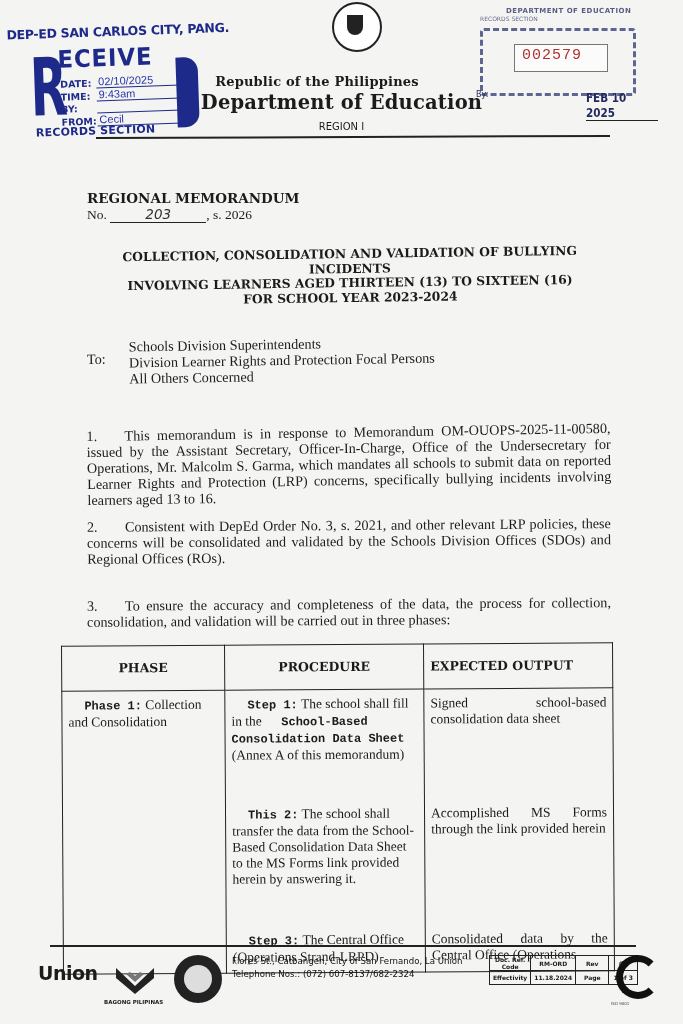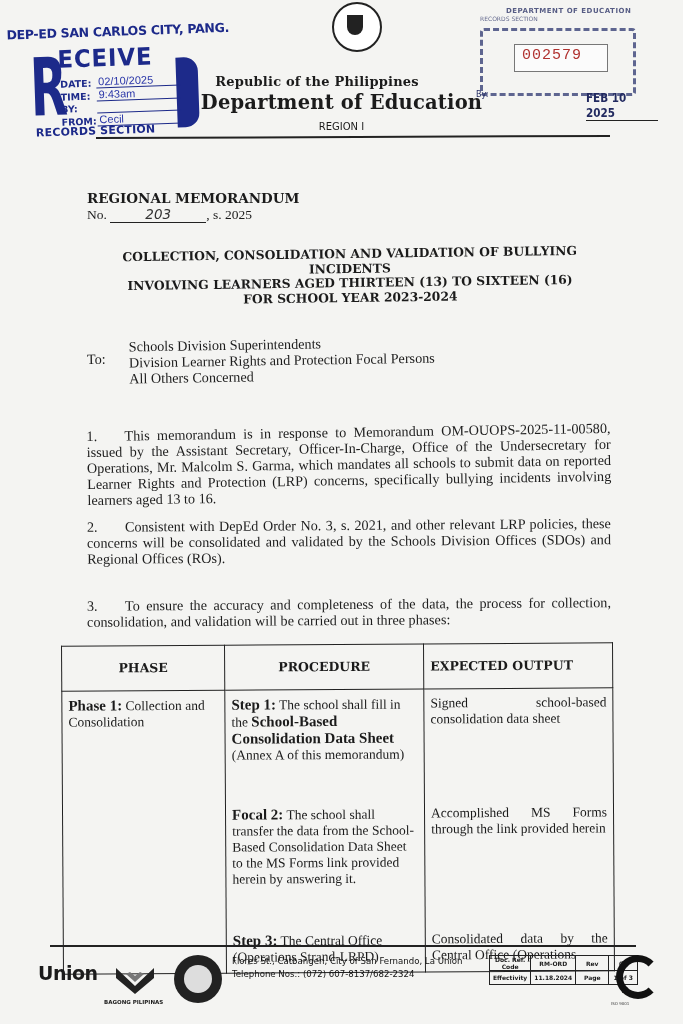--- a/index.html
+++ b/index.html
@@ -56,21 +56,21 @@
   
   .tbl { left:62px; top:644px; width:552px; border-collapse:collapse; font-family:"Liberation Serif", serif; font-size:13.5px; line-height:16px; transform:rotate(-0.35deg); }
   .tbl table { border-collapse:collapse; width:552px; }
   .tbl td, .tbl th { border:1.3px solid #222; vertical-align:top; padding:6px 6px; }
   .tbl th { height:32px; vertical-align:middle; font-family:"DejaVu Serif", serif; font-size:12.5px; font-weight:bold; text-align:center; }
   .tbl .c1 { width:150px; }
   .tbl .c2 { width:186px; }
   .tbl .c3 { text-align:justify; }
   .tbl .step { margin-bottom:12px; }
   .tbl .out { margin-bottom:12px; }
-  .tbl b { font-family:Liberation Serif, serif; font-size:15px; }
+  .tbl b { font-family:Liberation Mono, monospace; font-size:12px;margin-left:16px; }
   .tbl tr.body-row td { border-bottom:1.3px solid #222; }
 
   
   .frule { left:50px; top:945px; width:586px; height:2px; background:#222; }
   .logo-deped { left:38px; top:962px; font-family:"DejaVu Sans", sans-serif; font-weight:bold; font-size:19px; letter-spacing:-0.5px; }
   .logo-deped small { display:block; font-size:5px; font-weight:normal; text-align:center; color:#555; letter-spacing:0; }
   .logo-bp { left:114px; top:964px; width:42px; height:30px; }
   .logo-bp-lbl { left:104px; top:999px; font-family:"DejaVu Sans", sans-serif; font-size:5.5px; font-weight:bold; }
   .logo-seal { left:174px; top:955px; width:48px; height:48px; border-radius:50%; background:#222; }
   .logo-seal::after { content:""; position:absolute; left:10px; top:10px; width:28px; height:28px; border-radius:50%; background:#ddd; }
@@ -121,21 +121,21 @@
 
 <div class="abs seal"></div>
 <div class="abs republic">Republic of the Philippines</div>
 <div class="abs deped">Department of Education</div>
 <div class="abs region">REGION I</div>
 <div class="abs hrule"></div>
 
 <div class="abs memo-title">REGIONAL MEMORANDUM</div>
 <div class="abs memo-no">
   <span>No.</span>
-  <span class="line">203</span><span>, s. 2025</span>
+  <span class="line">203</span><span>, s. 2026</span>
 </div>
 
 <div class="abs subject">
   <div>COLLECTION, CONSOLIDATION AND VALIDATION OF BULLYING INCIDENTS</div>
   <div>INVOLVING LEARNERS AGED THIRTEEN (13) TO SIXTEEN (16)</div>
   <div>FOR SCHOOL YEAR 2023-2024</div>
 </div>
 
 <div class="abs body to">
   <span class="lbl">To:</span>
@@ -166,21 +166,21 @@
     </tr>
     <tr class="body-row">
       <td class="c1">
         <b>Phase 1:</b><span> Collection and Consolidation</span>
       </td>
       <td class="c2">
         <div class="step" style="height:98px">
           <b>Step 1:</b><span> The school shall fill in the </span><b>School-Based Consolidation Data Sheet</b><span> (Annex A of this memorandum)</span>
         </div>
         <div class="step" style="height:114px">
-          <b>Focal 2:</b><span> The school shall transfer the data from the School-Based Consolidation Data Sheet to the MS Forms link provided herein by answering it.</span>
+          <b>This 2:</b><span> The school shall transfer the data from the School-Based Consolidation Data Sheet to the MS Forms link provided herein by answering it.</span>
         </div>
         <div class="step" style="height:34px;margin-bottom:0">
           <b>Step 3:</b><span> The Central Office (Operations Strand-LRPD)</span>
         </div>
       </td>
       <td class="c3">
         <div class="out" style="height:98px">Signed school-based consolidation data sheet</div>
         <div class="out" style="height:114px">Accomplished MS Forms through the link provided herein</div>
         <div class="out" style="height:34px;margin-bottom:0">Consolidated data by the Central Office (Operations</div>
       </td>

